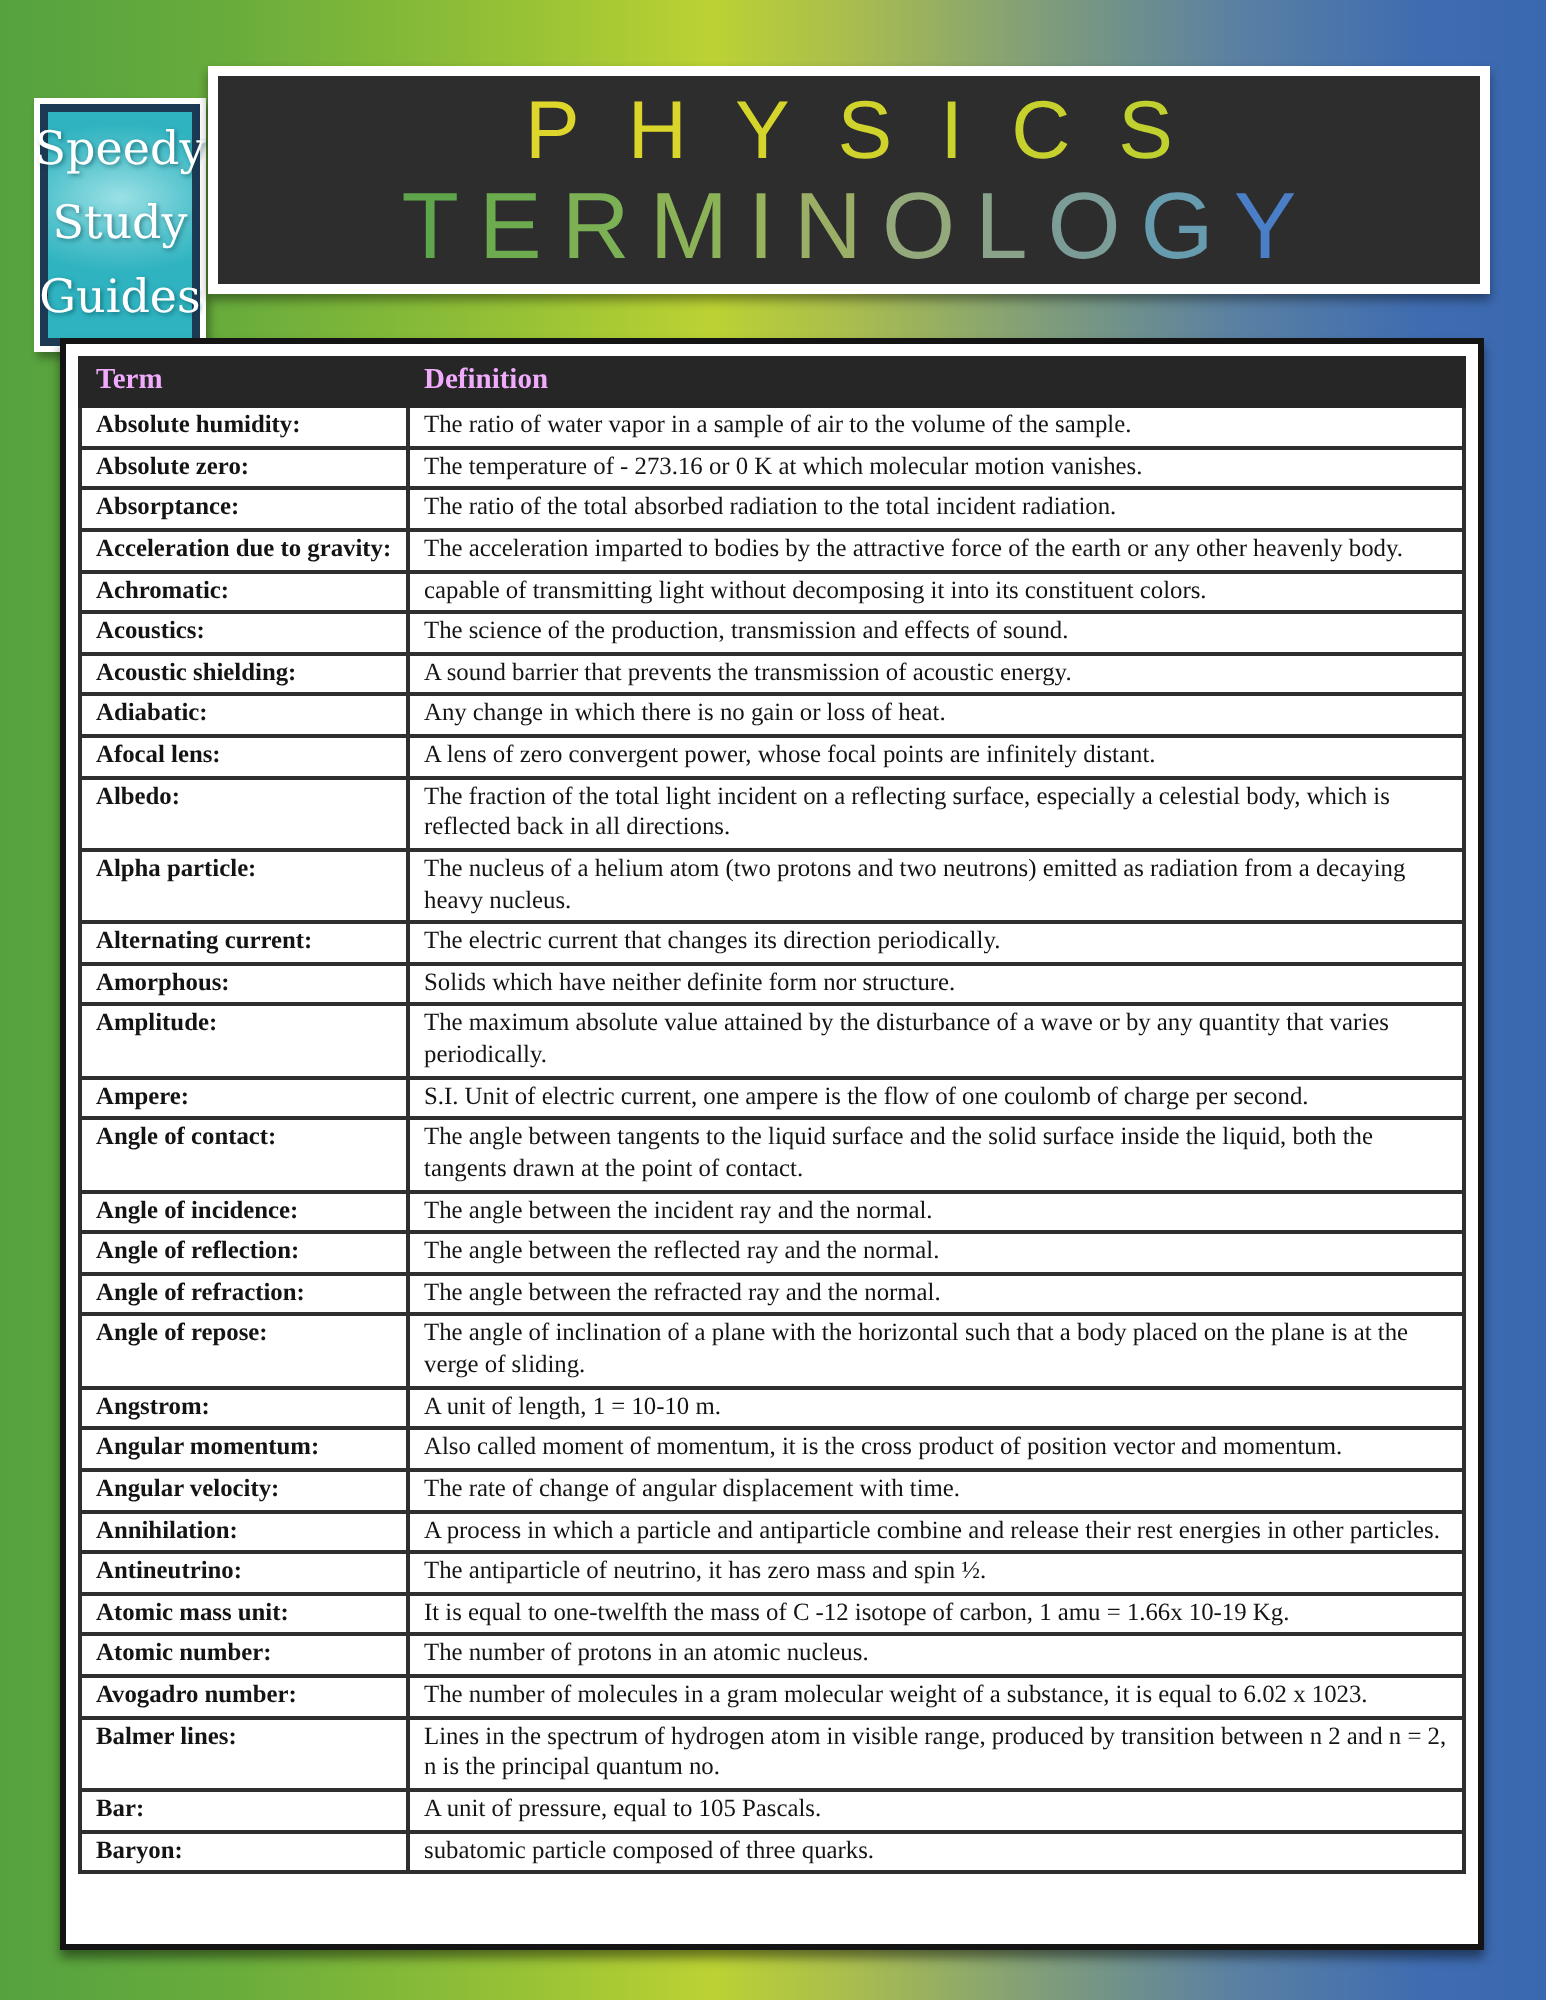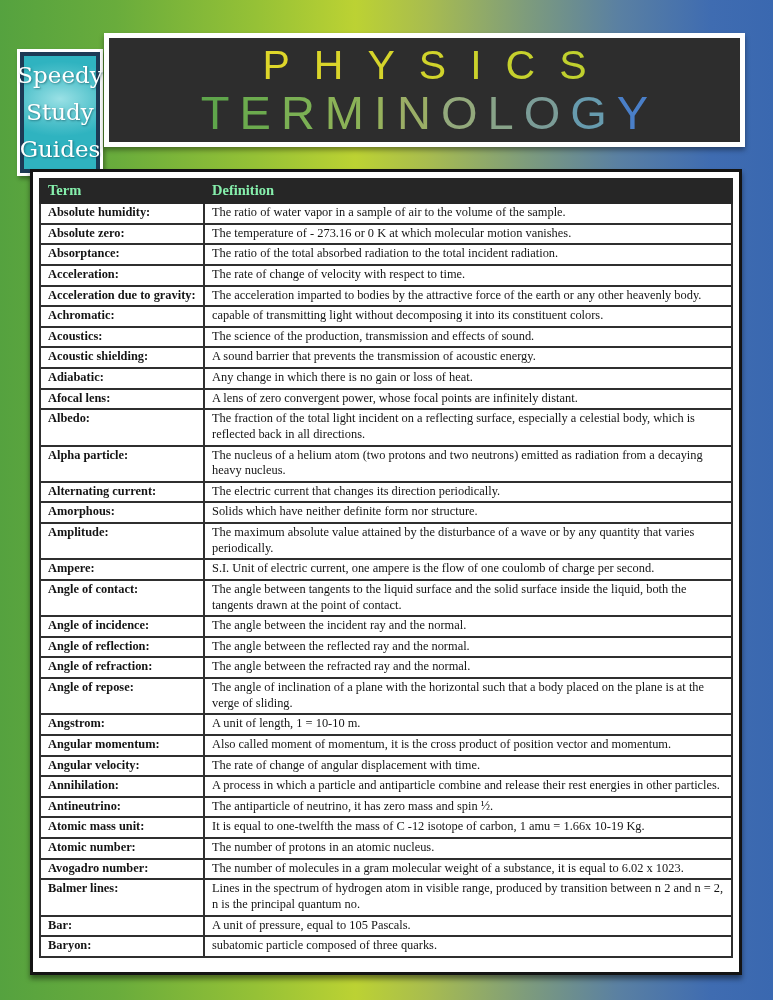--- a/index.html
+++ b/index.html
@@ -61,21 +61,21 @@
     position: absolute; left: 30px; top: 169px;
     width: 712px; height: 806px; box-sizing: border-box;
     background: #ffffff; border: 3px solid #141414; padding: 6px;
     box-shadow: 0 4px 5px rgba(0,0,0,0.45);
   }
   table.terms {
     width: 100%; border-collapse: collapse;
     font-family: "Liberation Serif", serif;
   }
   table.terms th {
-    background: #262626; color: #86efac;
+    background: #262626; color: #f0abfc;
     font-size: 14.5px; font-weight: bold; text-align: left;
     padding: 2px 7px 3px 7px; border: 2px solid #262626;
   }
   table.terms td {
     border: 2px solid #2f2f2f;
     font-size: 12.4px; line-height: 1.26;
     padding: 1px 7px 2px 7px;
     vertical-align: top; color: #141414;
   }
   td.term-cell { width: 148px; font-weight: bold; }
@@ -132,24 +132,20 @@
         </tr>
         <tr>
           <td class="term-cell">Absolute zero:</td>
           <td class="def-cell">The temperature of - 273.16 or 0 K at which molecular motion vanishes.</td>
         </tr>
         <tr>
           <td class="term-cell">Absorptance:</td>
           <td class="def-cell">The ratio of the total absorbed radiation to the total incident radiation.</td>
         </tr>
         <tr>
-          <td class="term-cell">Acceleration:</td>
-          <td class="def-cell">The rate of change of velocity with respect to time.</td>
-        </tr>
-        <tr>
           <td class="term-cell">Acceleration due to gravity:</td>
           <td class="def-cell">The acceleration imparted to bodies by the attractive force of the earth or any other heavenly body.</td>
         </tr>
         <tr>
           <td class="term-cell">Achromatic:</td>
           <td class="def-cell">capable of transmitting light without decomposing it into its constituent colors.</td>
         </tr>
         <tr>
           <td class="term-cell">Acoustics:</td>
           <td class="def-cell">The science of the production, transmission and effects of sound.</td>

